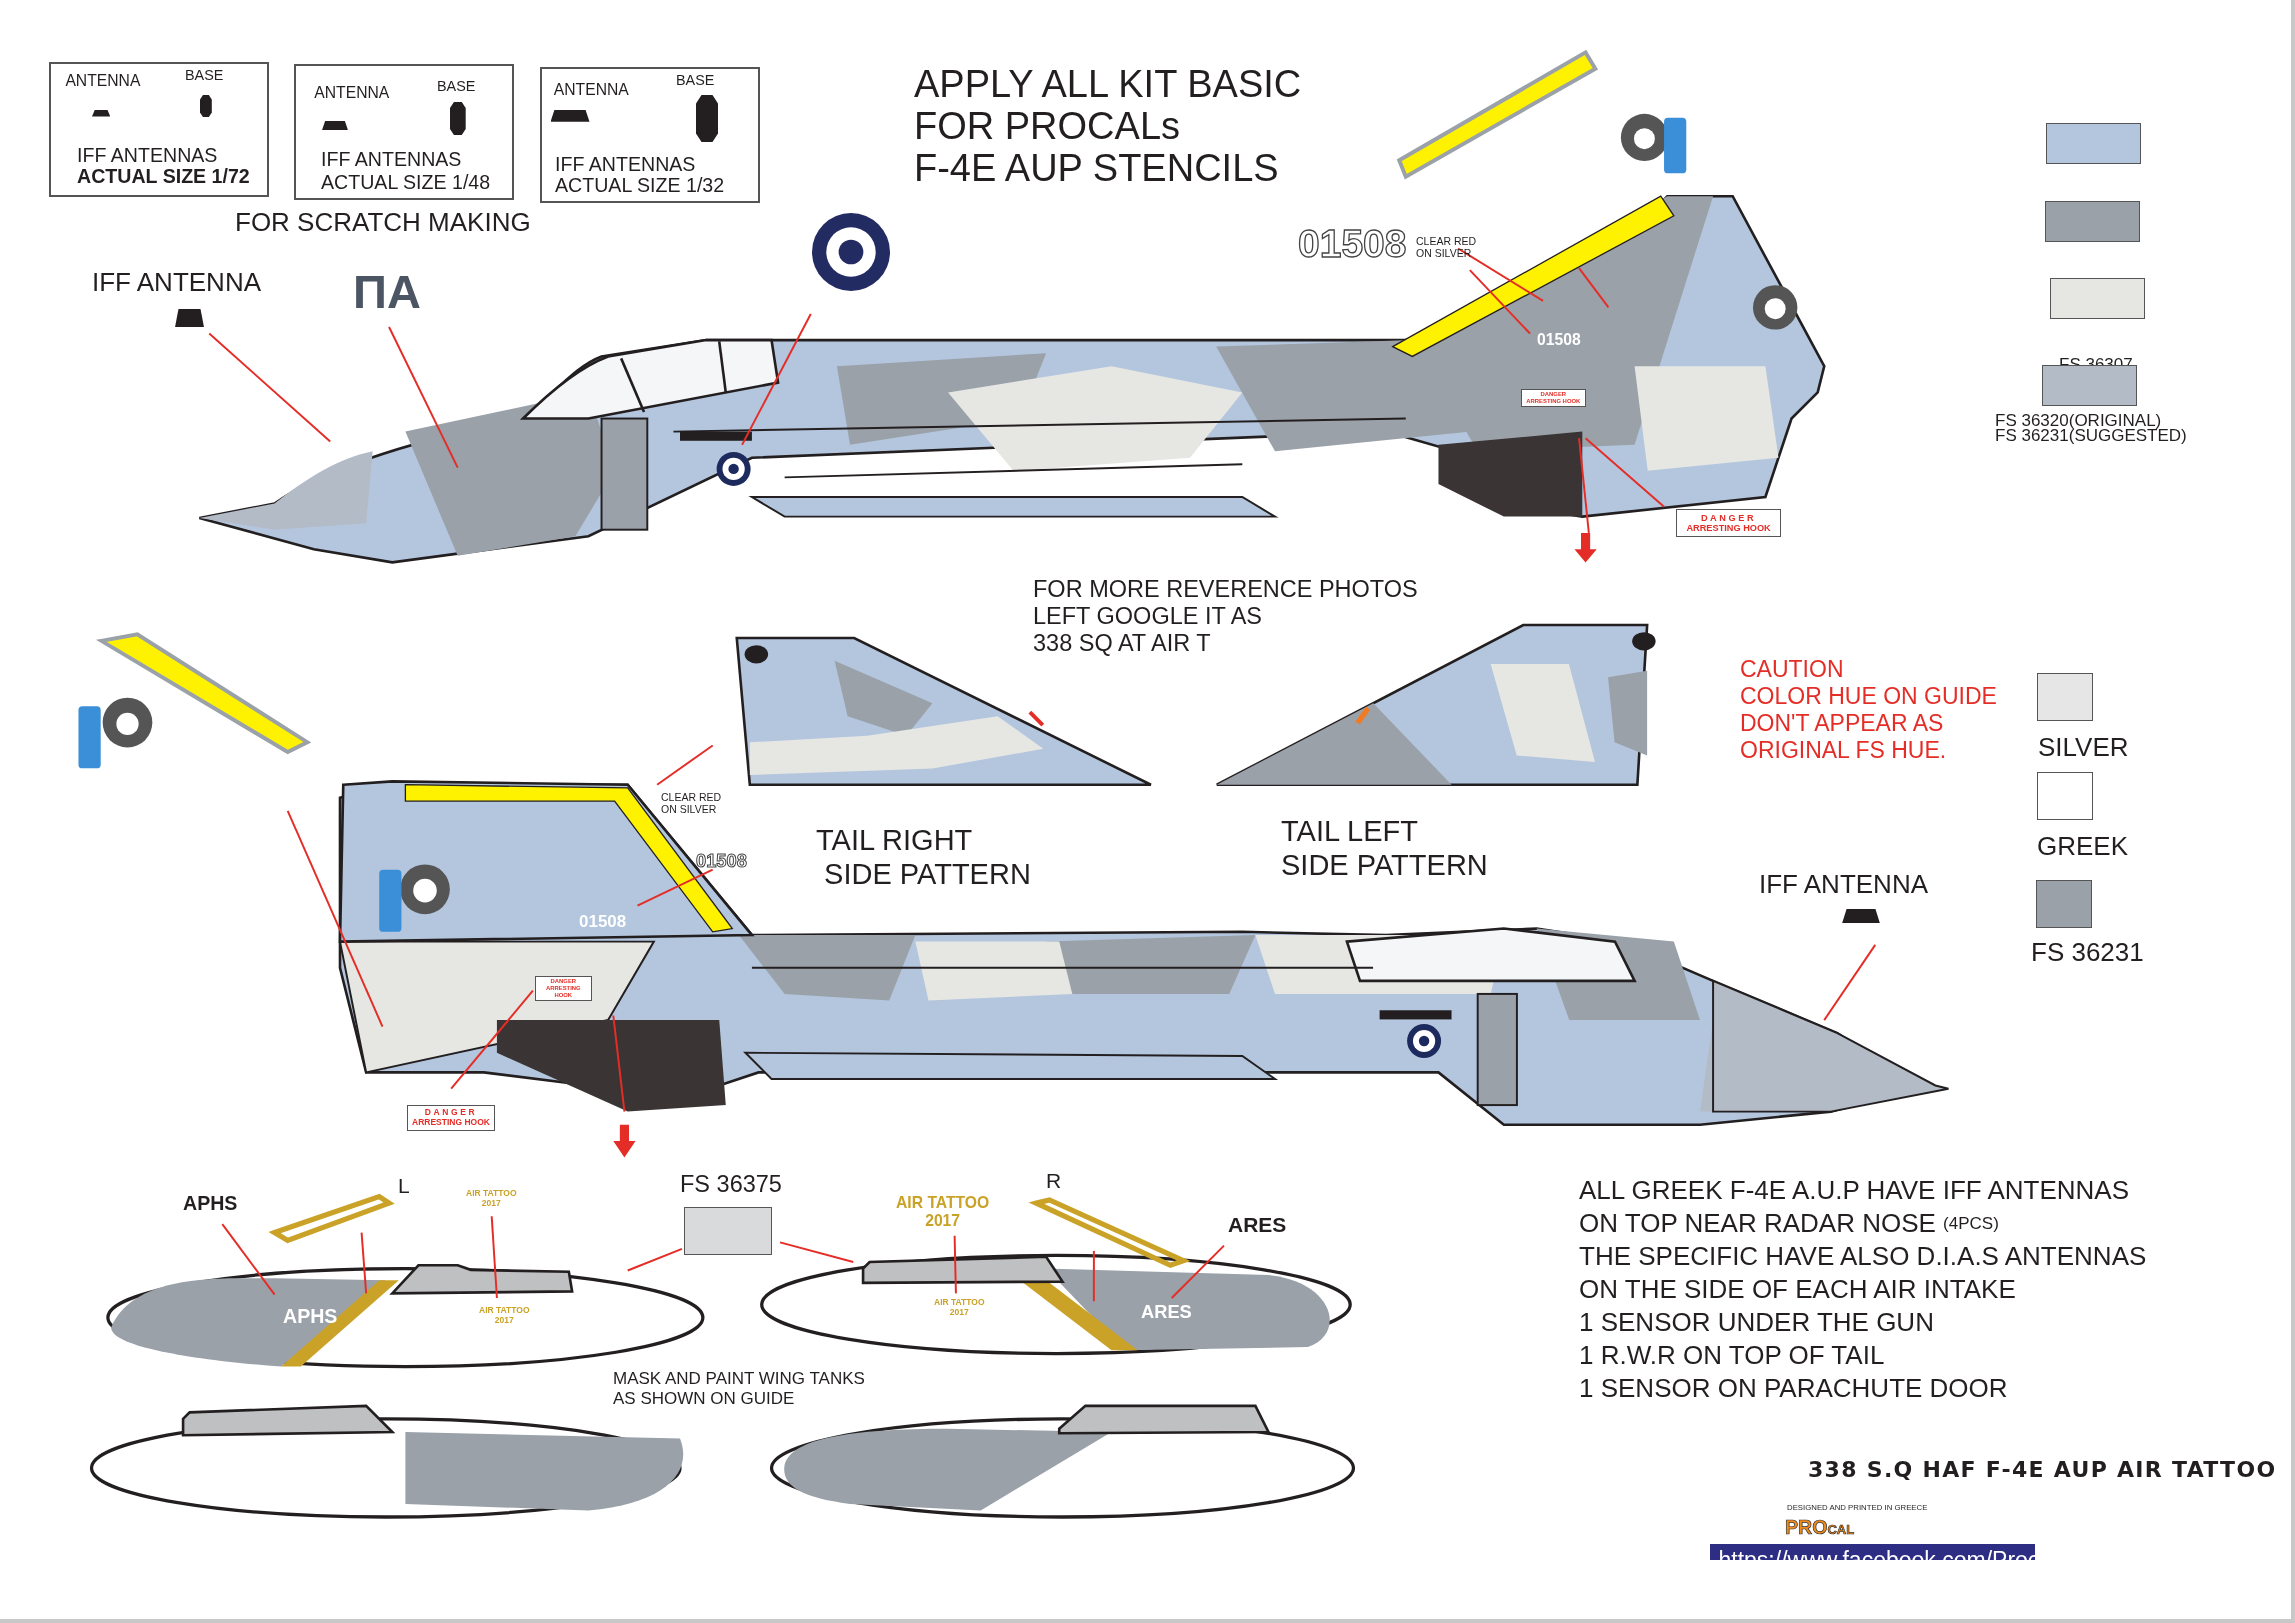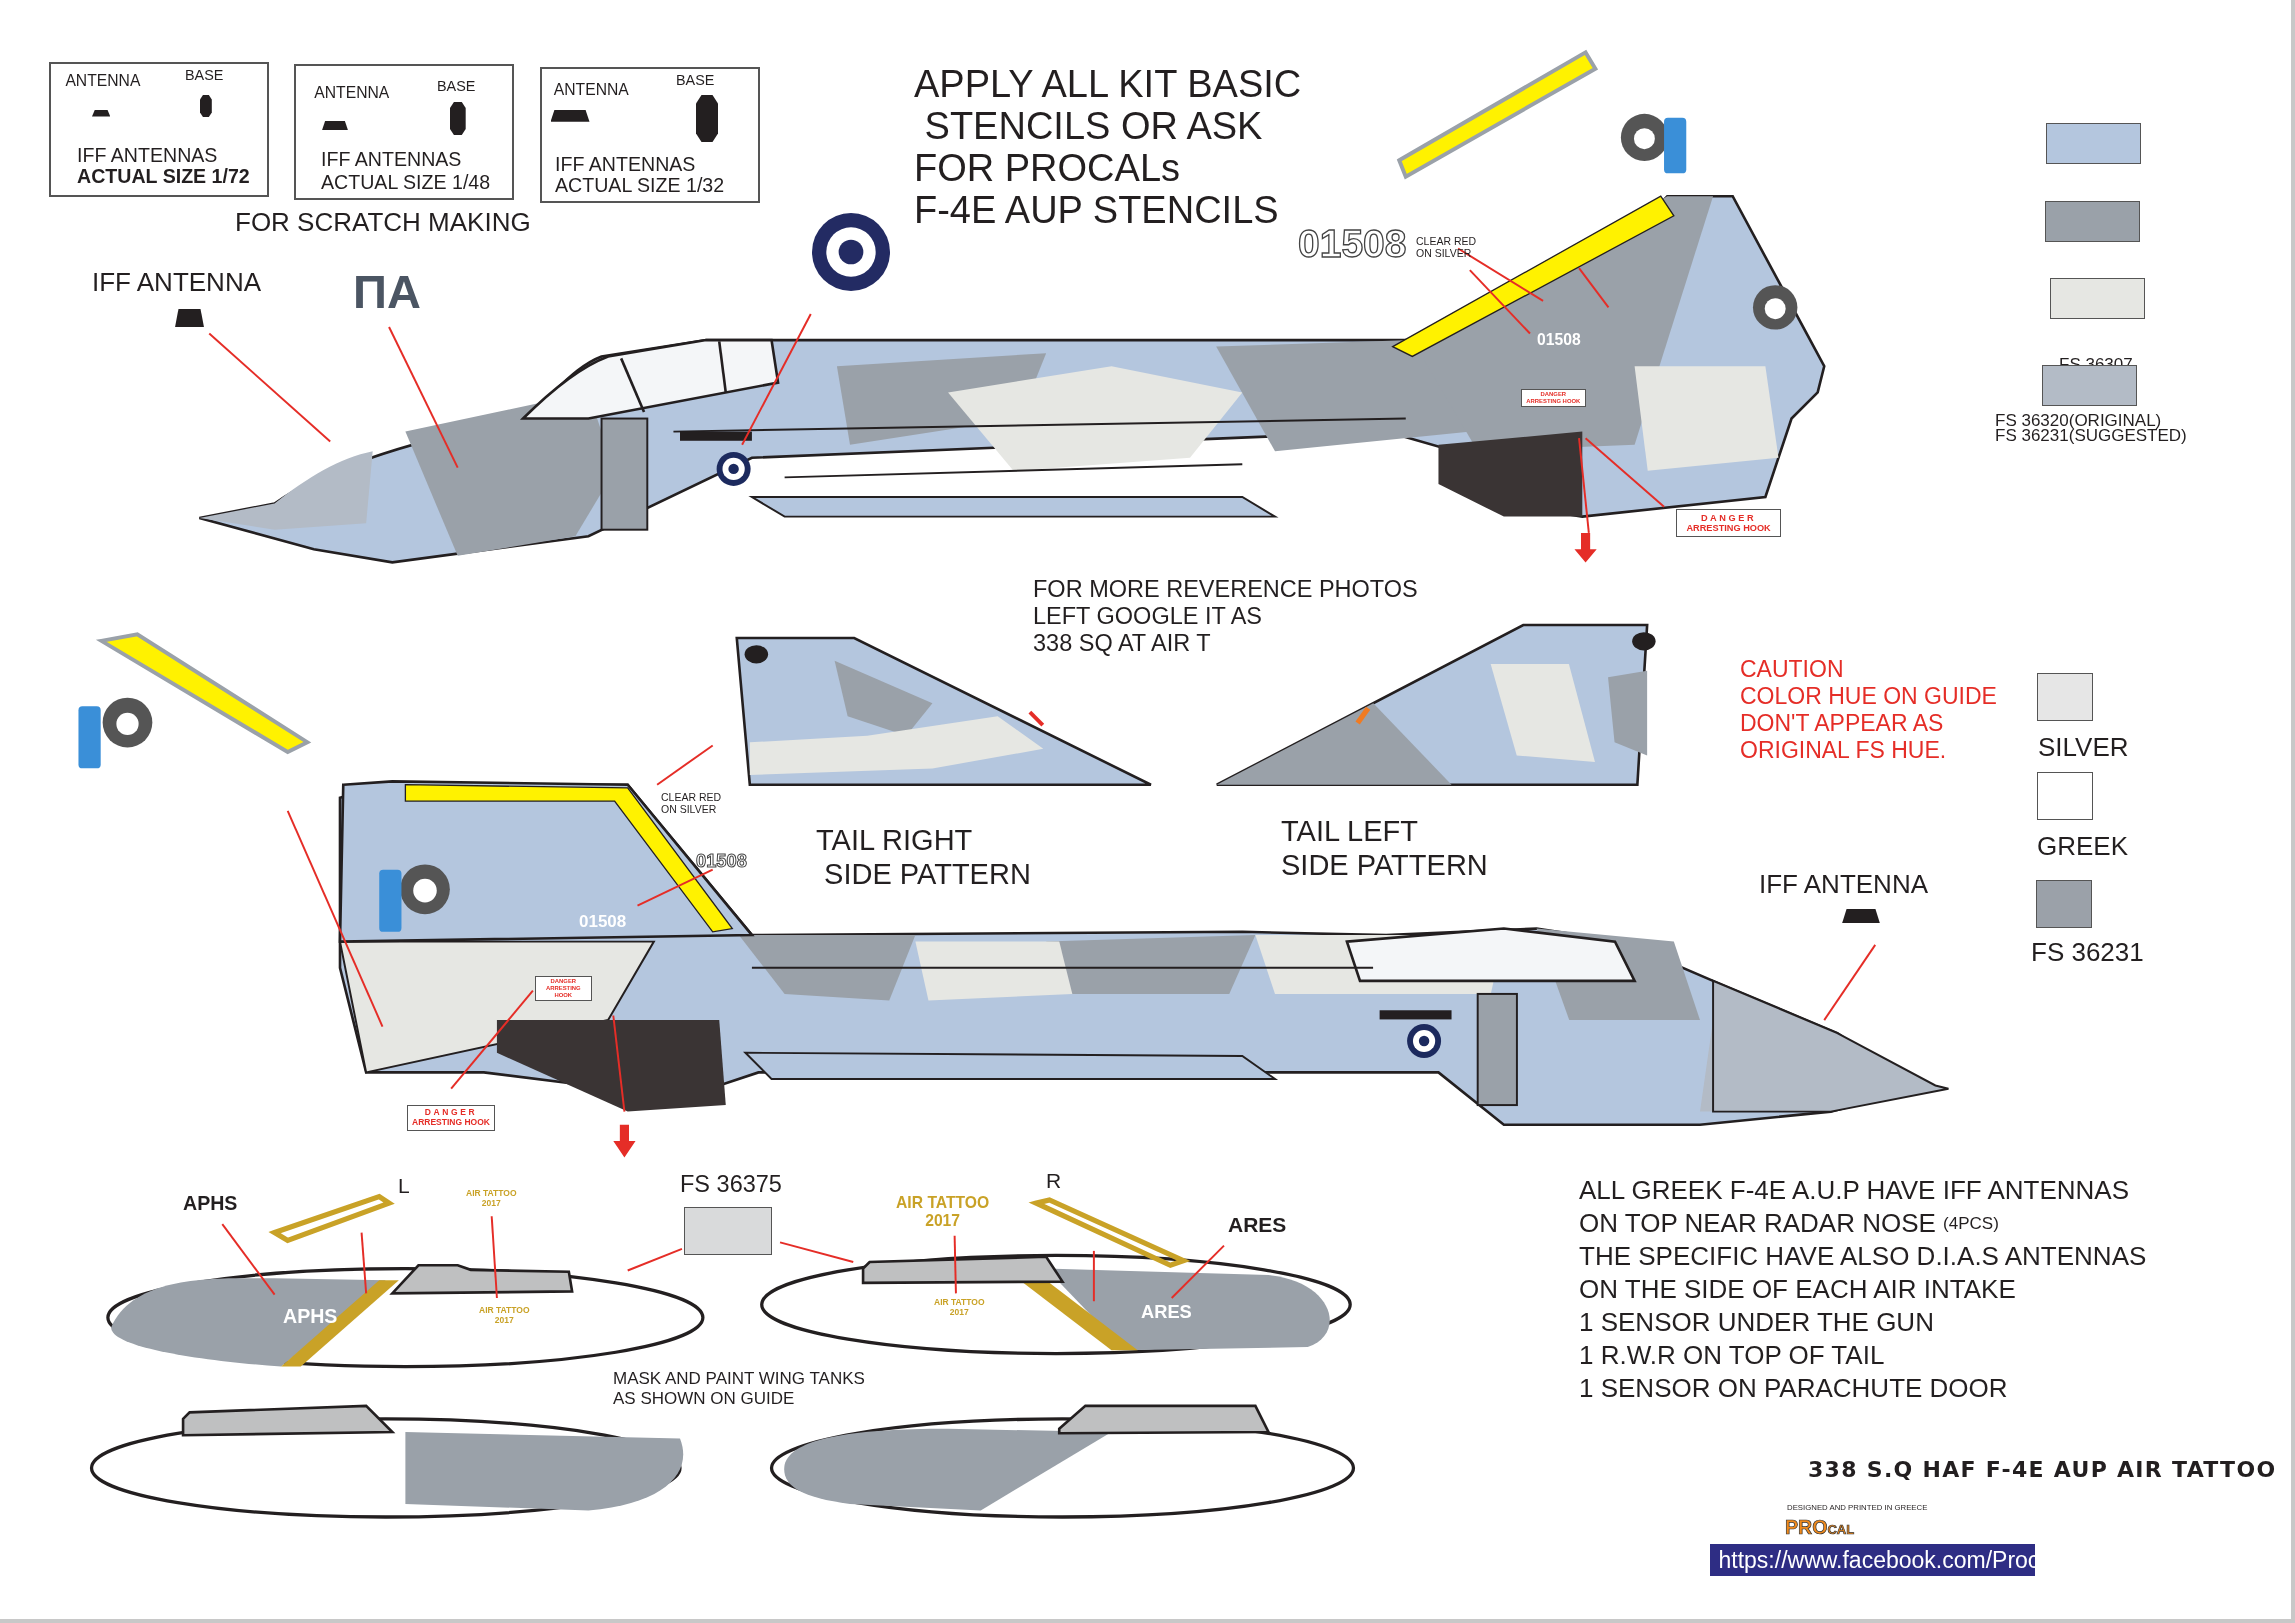--- a/index.html
+++ b/index.html
@@ -45,21 +45,20 @@
   <div class="abs" style="left:8.5px;top:41px;width:39px;height:11.8px;background:#231f20;clip-path:polygon(10% 0,90% 0,100% 100%,0 100%);"></div>
   <div class="abs" style="left:154px;top:26px;width:22px;height:47px;background:#231f20;clip-path:polygon(25% 0,75% 0,100% 18%,100% 82%,75% 100%,25% 100%,0 82%,0 18%);"></div>
   <div class="txt" style="left:13px;top:84px;font-size:19.6px;">IFF ANTENNAS</div>
   <div class="txt" style="left:13px;top:105px;font-size:19.6px;">ACTUAL SIZE 1/32</div>
 </div>
 
 <div class="txt" style="left:235px;top:208px;font-size:26px;">FOR SCRATCH MAKING</div>
 
 <div class="abs" style="left:914px;top:63px;font-size:38px;line-height:42px;">
   <div>APPLY ALL KIT BASIC</div>
-  <div style="white-space:pre;"> STENCILS OR ASK</div>
   <div>FOR PROCALs</div>
   <div>F-4E AUP STENCILS</div>
 </div>
 
 <svg style="left:0;top:0;" width="2295" height="1623" viewBox="0 0 3510 2482">
 
   <path d="M305,792 L420,770 C520,700 700,660 800,640 C850,600 880,560 920,545 L1080,520 L1180,520 L2150,520 L2350,500 L2550,300 L2650,300 L2790,560 L2780,600 L2740,640 L2700,760 L2420,790 L2300,770 L2260,700 L2120,660 L1150,700 L900,820 L600,860 L480,840 Z" fill="#b4c6de" stroke="#231f20" stroke-width="4"></path>
 
   <path d="M620,660 L900,600 L940,720 L880,820 L700,850 Z" fill="#9aa1a9"></path>
   <path d="M1280,560 L1600,540 L1560,640 L1300,680 Z" fill="#9aa1a9"></path>
@@ -318,17 +317,17 @@
   <div><span>1 SENSOR UNDER THE GUN</span></div>
   <div><span>1 R.W.R ON TOP OF TAIL</span></div>
   <div><span>1 SENSOR ON PARACHUTE DOOR</span></div>
 </div>
 
 <div class="txt stencil" style="left:1795px;top:1457px;font-size:22px;margin-left:13px;">338 S.Q HAF F-4E AUP AIR TATTOO</div>
 <div class="txt" style="left:1787px;top:1504px;font-size:7.8px;">DESIGNED AND PRINTED IN GREECE</div>
 <div class="txt" style="left:1785px;top:1516px;font-size:19.6px;font-weight:bold;color:#f08a1c;-webkit-text-stroke:0.7px #333;">
   <span>PRO</span><span style="font-size:13px;">CAL</span>
 </div>
-<div class="fb" style="left: 1710px; top: 1544px; width: 316px; height: 32px; line-height: 32px; font-size: 23px; padding-left: 8.5px; background: rgb(46, 45, 132);">https://www.facebook.com/Procal-Decals</div>
+<div class="fb" style="left: 1710px; top: 1544px; width: 316px; height: 16px; line-height: 32px; font-size: 23px; padding-left: 8.5px; background: rgb(46, 45, 132);">https://www.facebook.com/Procal-Decals</div>
 
 <div class="frame-right"></div>
 <div class="frame-bottom"></div>
 
 
 </body></html>

